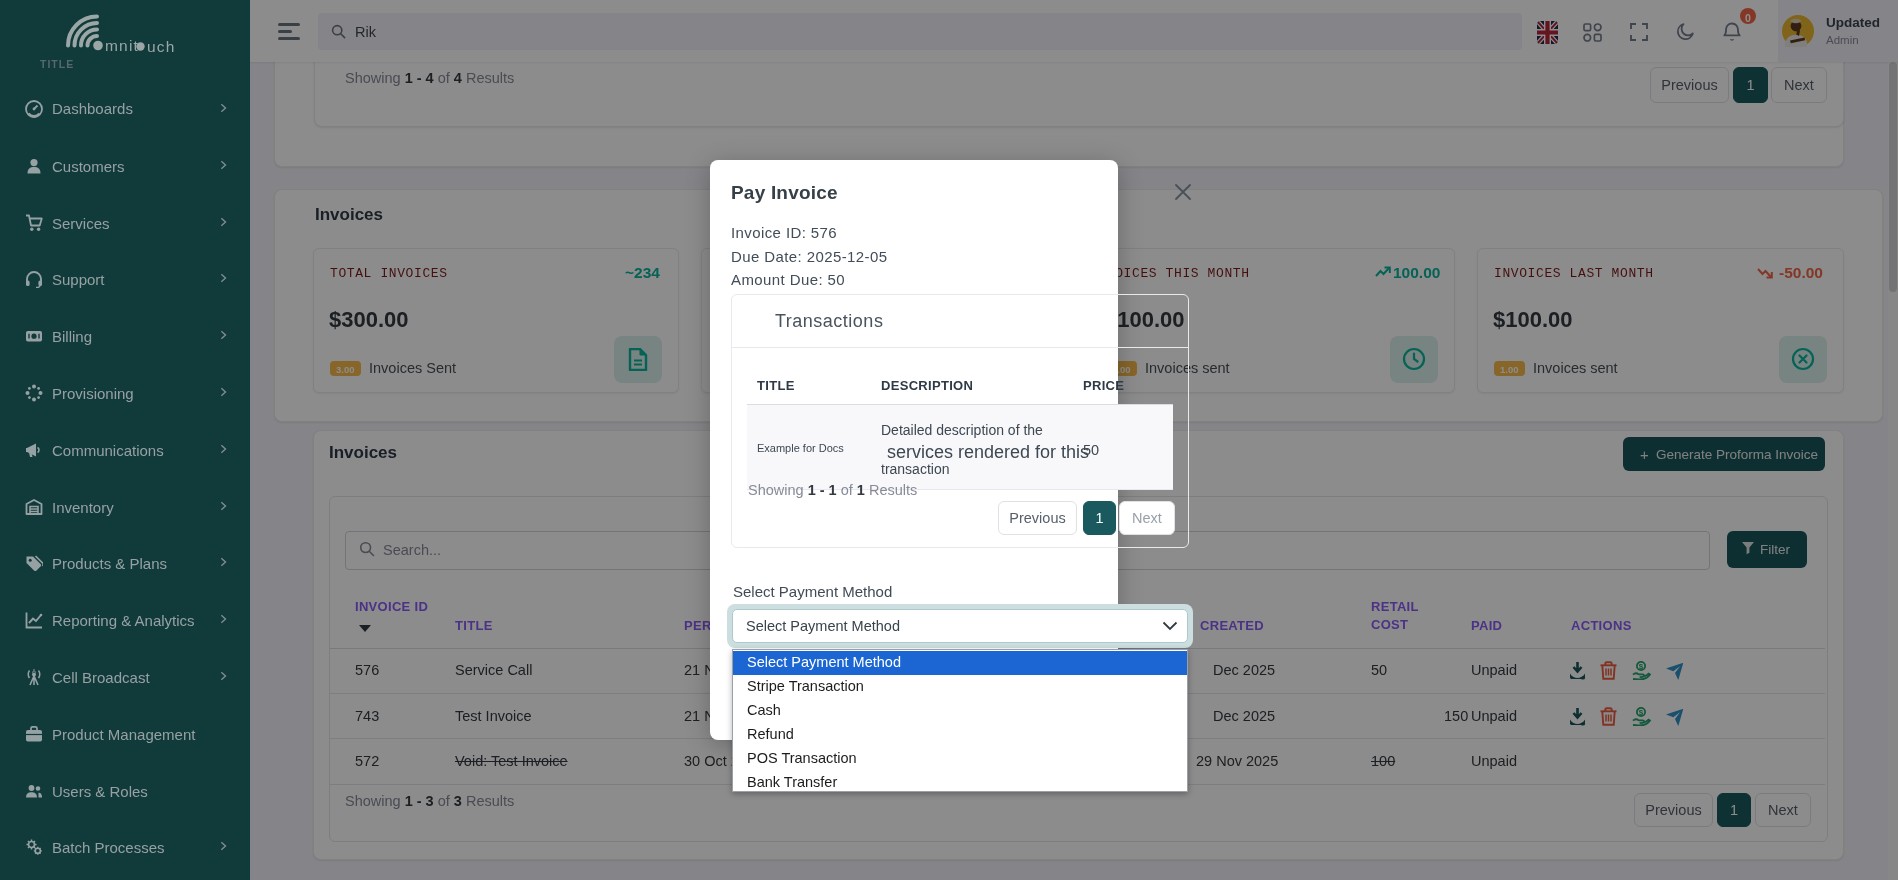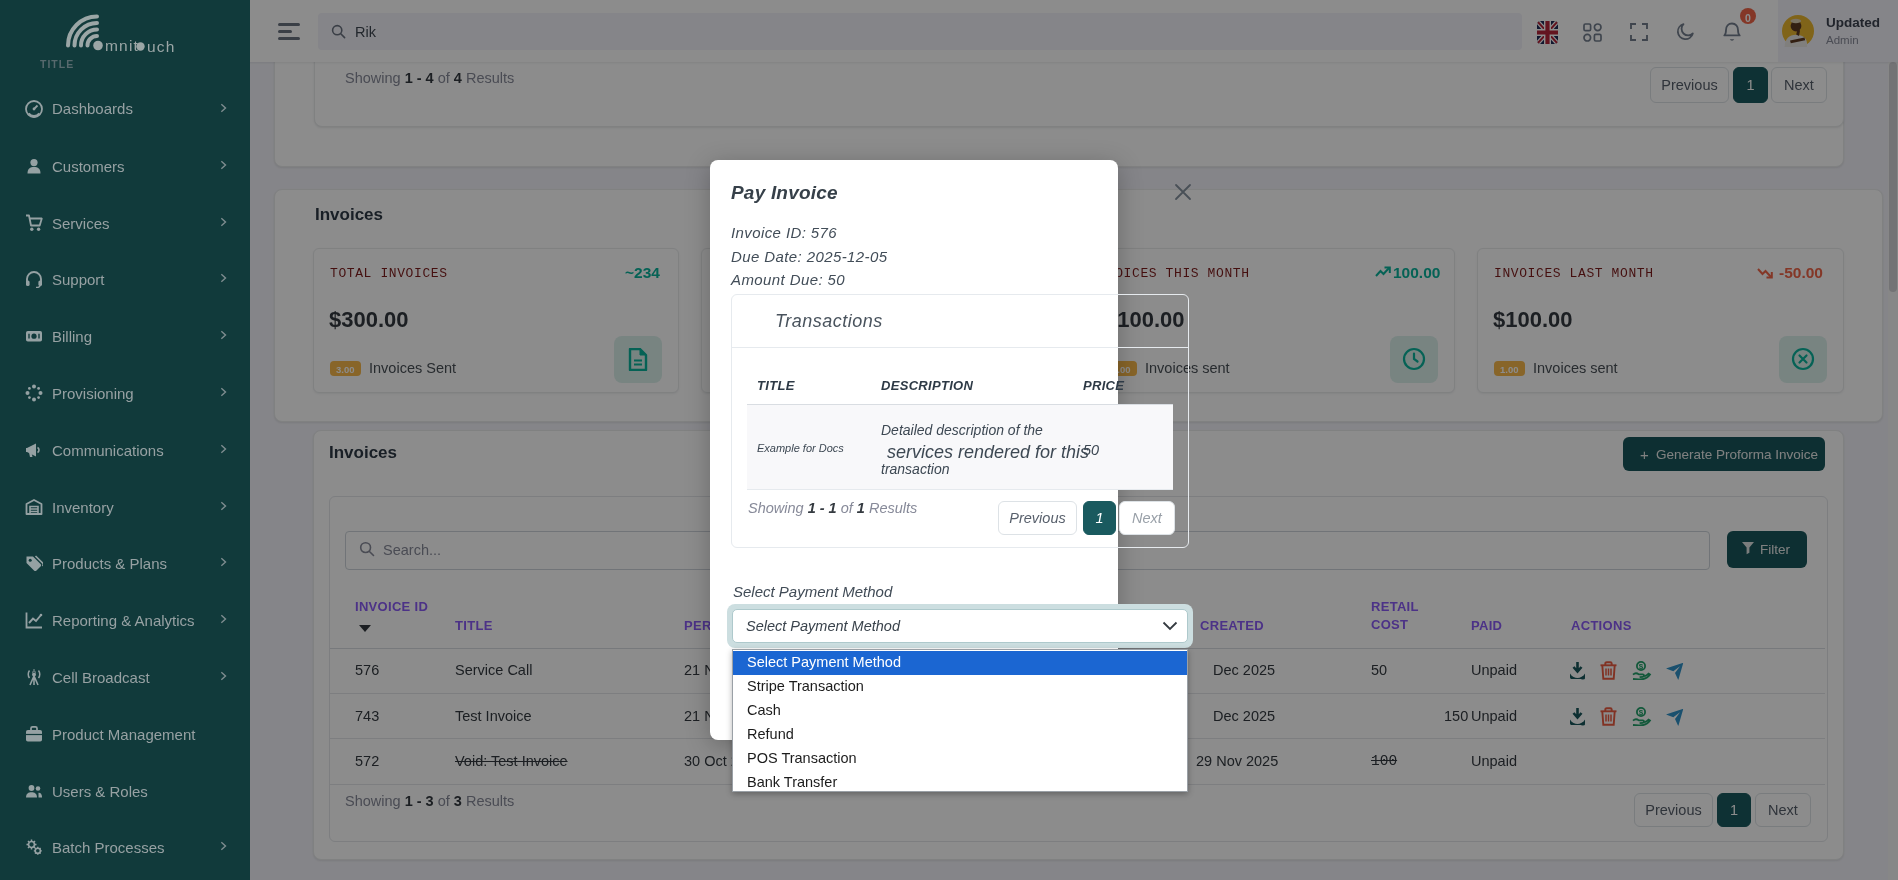--- a/index.html
+++ b/index.html
@@ -192,21 +192,21 @@
   <div class="t dk" style="left:455px;top:709px;font-size:14.5px;">Test Invoice</div>
   <div class="t dk" style="left:684px;top:709px;font-size:14.5px;">21 Nov 2025</div>
   <div class="t dk" style="left:1213px;top:709px;font-size:14.5px;">Dec 2025</div>
   <div class="t dk" style="left:1444px;top:709px;font-size:14.5px;">150</div>
   <div class="t dk" style="left:1471px;top:709px;font-size:14.5px;">Unpaid</div>
 
   <div class="t dk" style="left:355px;top:754px;font-size:14.5px;">572</div>
   <div class="t dk" style="left:455px;top:754px;font-size:14.5px;text-decoration:line-through;">Void: Test Invoice</div>
   <div class="t dk" style="left:684px;top:754px;font-size:14.5px;">30 Oct 2025</div>
   <div class="t dk" style="left:1196px;top:754px;font-size:14.5px;">29 Nov 2025</div>
-  <div class="t dk" style="left:1371px;top:754px;font-size:14.5px;text-decoration:line-through;font-family:Liberation Mono, monospace;">100</div>
+  <div class="t dk" style="left:1371px;top:754px;font-size:14.5px;text-decoration:line-through;">100</div>
   <div class="t dk" style="left:1471px;top:754px;font-size:14.5px;">Unpaid</div>
 
   <svg class="abs" style="left:1568px;top:661px;" width="117" height="19" viewBox="0 0 117 19">
     <g fill="#19575b">
       <path d="M9.5 1 V9 M5.5 6 L9.5 10.5 L13.5 6" fill="none" stroke="#19575b" stroke-width="2.6"></path>
       <path d="M2 12.5 C4 16 7 17 9.5 17 C12 17 15 16 17 12.5 L17 16 C17 17.5 16.5 18 15 18 L4 18 C2.5 18 2 17.5 2 16 Z"></path>
       <ellipse cx="14.8" cy="17" rx="2.2" ry="1.6"></ellipse>
     </g>
     <g transform="translate(31,0)" fill="none" stroke="#eb5b40" stroke-width="1.9">
       <path d="M1.5 4.3 H17.5"></path>
@@ -394,21 +394,21 @@
       <path d="M6.5 1.5 V3 M6.5 10 V11.5 M1.5 6.5 H3 M10 6.5 H11.5 M3 3 L4 4 M9 9 L10 10 M10 3 L9 4 M4 9 L3 10" stroke="#95a1a3" stroke-width="1.5"></path>
       <circle cx="12.8" cy="12.8" r="2.6" fill="none" stroke="#95a1a3" stroke-width="1.6"></circle>
       <path d="M12.8 8.8 V10.2 M12.8 15.4 V16.8 M8.8 12.8 H10.2 M15.4 12.8 H16.8 M10 10 L10.9 10.9 M14.7 14.7 L15.6 15.6 M15.6 10 L14.7 10.9 M10.9 14.7 L10 15.6" stroke="#95a1a3" stroke-width="1.3"></path>
     </svg>
   <div class="t" style="left:52px;top:840px;font-size:15px;color:#97a1a3;">Batch Processes</div>
   <svg class="abs" style="left:218px;top:841px;" width="10" height="10" viewBox="0 0 12 12">
       <path d="M4 1.5 L9 6 L4 10.5" fill="none" stroke="#7e8c8f" stroke-width="1.7"></path>
     </svg>
 </div>
 
-<div id="modal" class="abs" style="left:710px;top:160px;width:408px;height:580px;background:#fff;border-radius:8px;z-index:60;box-shadow:0 5px 25px rgba(0,0,0,.25);font-style:italic;">
+<div id="modal" class="abs" style="left:710px;top:160px;width:408px;height:580px;background:#fff;border-radius:8px;z-index:60;box-shadow:0 5px 25px rgba(0,0,0,.25);">
   <div class="t" style="left:21px;top:23px;font-size:19px;font-weight:bold;color:#364049;letter-spacing:.2px;">Pay Invoice</div>
   <svg class="abs" style="left:464px;top:23px;" width="18" height="18" viewBox="0 0 18 18">
     <path d="M2 2 L16 16 M16 2 L2 16" stroke="#495057" stroke-width="1.8" stroke-linecap="round"></path>
   </svg>
   <div class="t" style="left:21px;top:65px;font-size:15px;color:#424d58;letter-spacing:.4px;">Invoice ID: 576</div>
   <div class="t" style="left:21px;top:89px;font-size:15px;color:#424d58;letter-spacing:.4px;">Due Date: 2025-12-05</div>
   <div class="t" style="left:21px;top:112px;font-size:15px;color:#424d58;letter-spacing:.4px;">Amount Due: 50</div>
 
   <div class="abs" style="left:21px;top:134px;width:458px;height:254px;border:1px solid #e6eaee;border-radius:6px;box-sizing:border-box;"></div>
   <div class="t" style="left:38px;top:152px;font-size:18px;color:#49535d;letter-spacing:.5px;margin-left:27px;">Transactions</div>
@@ -417,21 +417,21 @@
   <div class="t" style="left:171px;top:219px;font-size:13px;font-weight:bold;color:#2e3a46;letter-spacing:.3px;">DESCRIPTION</div>
   <div class="t" style="left:373px;top:219px;font-size:13px;font-weight:bold;color:#2e3a46;letter-spacing:.3px;">PRICE</div>
   <div class="abs" style="left:37px;top:244px;width:426px;height:1px;background:#d9dde2;"></div>
   <div class="abs" style="left:37px;top:245px;width:426px;height:84px;background:#f8f8fa;"></div>
   <div class="abs" style="left:37px;top:329px;width:426px;height:1px;background:#e6eaee;"></div>
   <div class="t" style="left:47px;top:283px;font-size:11px;color:#3d4853;">Example for Docs</div>
   <div class="t" style="left:171px;top:263px;font-size:14px;color:#3d4853;">Detailed description of the</div>
   <div class="t" style="left:177px;top:283px;font-size:18px;color:#3d4853;">services rendered for this</div>
   <div class="t" style="left:171px;top:302px;font-size:14px;color:#3d4853;">transaction</div>
   <div class="t" style="left:373px;top:283px;font-size:14.5px;color:#3d4853;">50</div>
-  <div class="t" style="left:38px;top:341px;font-size:14.5px;color:#878a99;">Showing <b style="color:#343a40;">1 - 1</b> of <b style="color:#343a40;">1</b> Results</div>
+  <div class="t" style="left:38px;top:323px;font-size:14.5px;color:#878a99;">Showing <b style="color:#343a40;">1 - 1</b> of <b style="color:#343a40;">1</b> Results</div>
   <div class="pbtn" style="left:288px;top:341px;width:77px;height:32px;">Previous</div>
   <div class="pbtn act" style="left:373px;top:341px;width:31px;height:32px;">1</div>
   <div class="pbtn" style="left:409px;top:341px;width:54px;height:32px;color:#99a0a8;">Next</div>
 
   <div class="t" style="left:23px;top:424px;font-size:15px;color:#404b56;">Select Payment Method</div>
   <div class="abs" style="left:17px;top:444px;width:466px;height:44px;background:#ccdee0;border-radius:8px;"></div>
   <div class="abs" style="left:22px;top:449px;width:456px;height:34px;background:#fff;border:1px solid #aec9cc;border-radius:5px;box-sizing:border-box;"></div>
   <div class="t" style="left:36px;top:459px;font-size:14.5px;color:#3a434c;">Select Payment Method</div>
   <svg class="abs" style="left:452px;top:461px;" width="16" height="10" viewBox="0 0 16 10">
     <path d="M1.5 1.5 L8 8 L14.5 1.5" fill="none" stroke="#343a40" stroke-width="1.8"></path>

